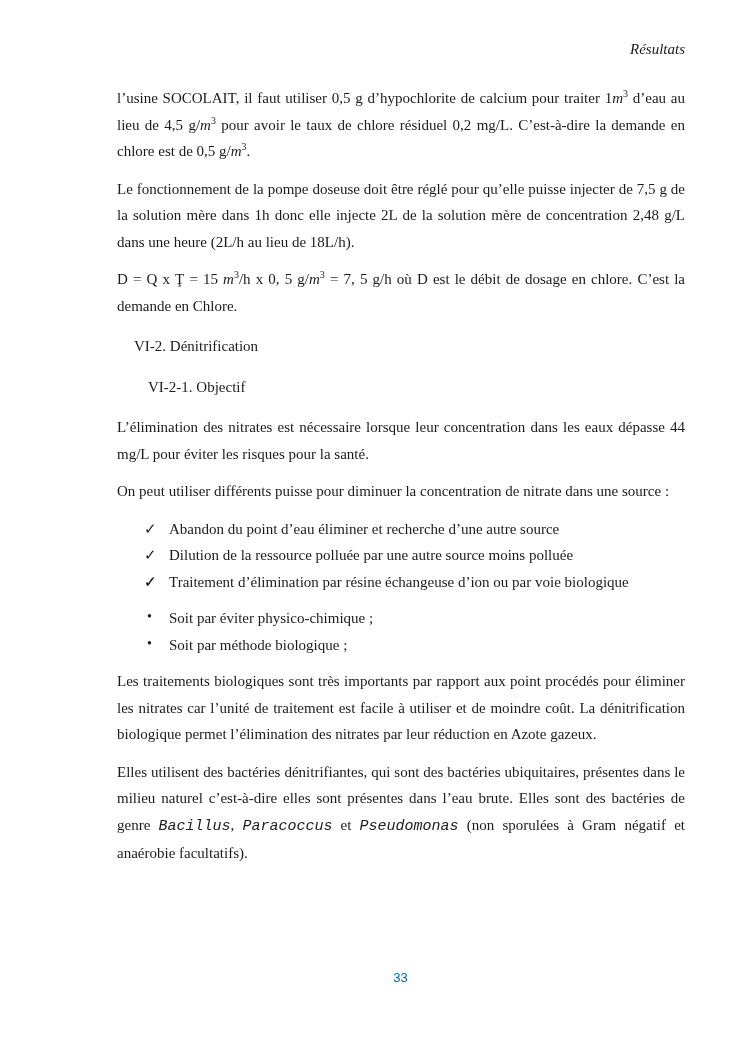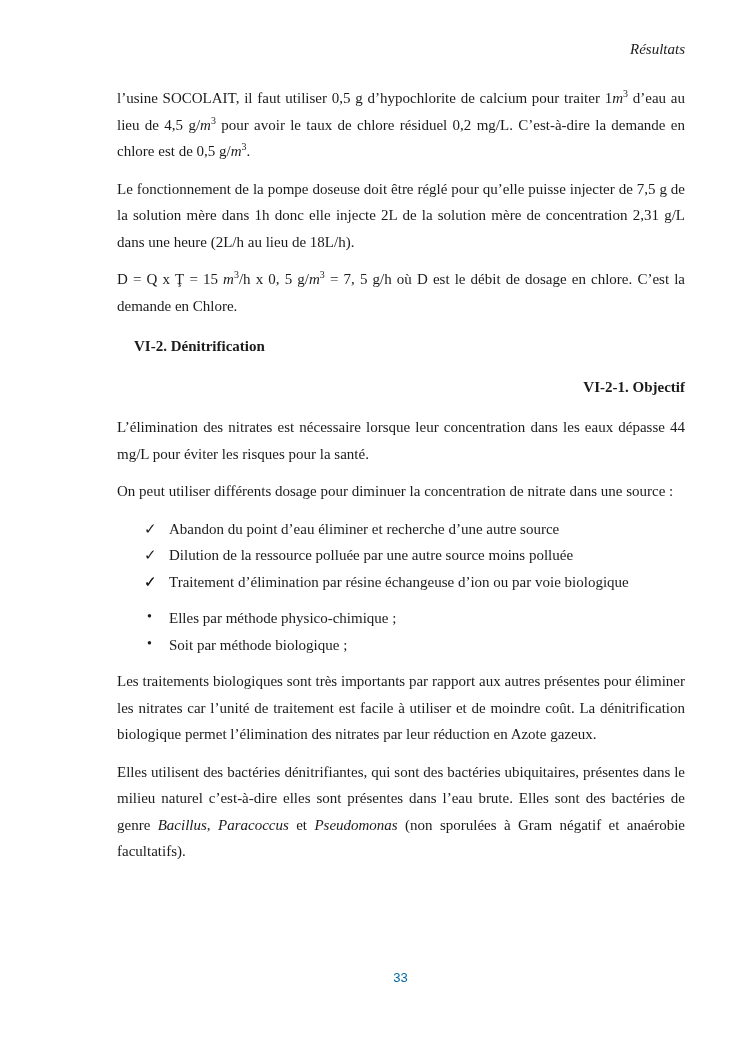--- a/index.html
+++ b/index.html
@@ -22,33 +22,33 @@
     line-height: 22px;
   }
   .para {
     margin: 0 0 11px 0;
     font-size: 15px;
     line-height: 26.5px;
     text-align: justify;
   }
   .para.first { margin-top: 25px; }
   .im { font-style: italic; }
-  .it { font-style: italic; }
+  .it { font-style: italic; font-family: Liberation Mono, monospace; }
   .sup {
     font-size: 10px;
     vertical-align: super;
     line-height: 0;
   }
   .heading {
-    font-weight: bold;
+    font-weight: normal;
     font-size: 15px;
     line-height: 27px;
     margin: 14px 0 13px 17px;
   }
-  .heading.sub { margin-left: 31px; text-align: right; }
+  .heading.sub { margin-left: 31px; }
   .list { margin: 0 0 10px 0; }
   .list-row {
     position: relative;
     padding-left: 52px;
     font-size: 15px;
     line-height: 26.5px;
     text-align: left;
   }
   .list-marker {
     position: absolute;
@@ -74,31 +74,31 @@
 </style>
 </head>
 <body>
 
 <div class="page">
 
   <div class="running-header">Résultats</div>
 
   <p class="para first"><span>l’usine SOCOLAIT, il faut utiliser 0,5 g d’hypochlorite de calcium pour traiter 1</span><span class="im">m</span><span class="sup">3</span><span> d’eau au lieu de 4,5 g/</span><span class="im">m</span><span class="sup">3</span><span> pour avoir le taux de chlore résiduel 0,2 mg/L. C’est-à-dire la demande en chlore est de 0,5 g/</span><span class="im">m</span><span class="sup">3</span><span>.</span></p>
 
-  <p class="para">Le fonctionnement de la pompe doseuse doit être réglé pour qu’elle puisse injecter de 7,5 g de la solution mère dans 1h donc elle injecte 2L de la solution mère de concentration 2,31 g/L dans une heure (2L/h au lieu de 18L/h).</p>
+  <p class="para">Le fonctionnement de la pompe doseuse doit être réglé pour qu’elle puisse injecter de 7,5 g de la solution mère dans 1h donc elle injecte 2L de la solution mère de concentration 2,48 g/L dans une heure (2L/h au lieu de 18L/h).</p>
 
   <p class="para"><span>D = Q x Ţ = 15 </span><span class="im">m</span><span class="sup">3</span><span>/h x 0, 5 g/</span><span class="im">m</span><span class="sup">3</span><span> = 7, 5 g/h où D est le débit de dosage en chlore. C’est la demande en Chlore.</span></p>
 
   <div class="heading">VI-2.  Dénitrification</div>
 
   <div class="heading sub">VI-2-1. Objectif</div>
 
   <p class="para">L’élimination des nitrates est nécessaire lorsque leur concentration dans les eaux dépasse 44 mg/L pour éviter les risques pour la santé.</p>
 
-  <p class="para">On peut utiliser différents dosage pour diminuer la concentration de nitrate dans une source :</p>
+  <p class="para">On peut utiliser différents puisse pour diminuer la concentration de nitrate dans une source :</p>
 
   <div class="list">
     <div class="list-row">
       <span class="list-marker">✓</span>
       <span>Abandon du point d’eau éliminer et recherche d’une autre source</span>
     </div>
     <div class="list-row">
       <span class="list-marker">✓</span>
       <span>Dilution de la ressource polluée par une autre source moins polluée</span>
     </div>
@@ -108,28 +108,28 @@
     <div class="list-row">
       <span class="list-marker">✓</span>
       <span>Traitement d’élimination par résine échangeuse d’ion ou par voie biologique</span>
     </div>
   </div>
 
 
   <div class="list">
     <div class="list-row">
       <span class="bullet-marker">•</span>
-      <span>Elles par méthode physico-chimique ;</span>
+      <span>Soit par éviter physico-chimique ;</span>
     </div>
     <div class="list-row">
       <span class="bullet-marker">•</span>
       <span>Soit par méthode biologique ;</span>
     </div>
   </div>
 
 
-  <p class="para">Les traitements biologiques sont très importants par rapport aux autres présentes pour éliminer les nitrates car l’unité de traitement est facile à utiliser et de moindre coût. La dénitrification biologique permet l’élimination des nitrates par leur réduction en Azote gazeux.</p>
+  <p class="para">Les traitements biologiques sont très importants par rapport aux point procédés pour éliminer les nitrates car l’unité de traitement est facile à utiliser et de moindre coût. La dénitrification biologique permet l’élimination des nitrates par leur réduction en Azote gazeux.</p>
 
   <p class="para"><span>Elles utilisent des bactéries dénitrifiantes, qui sont des bactéries ubiquitaires, présentes dans le milieu naturel c’est-à-dire elles sont présentes dans l’eau brute. Elles sont des bactéries de genre </span><span class="it">Bacillus</span><span>, </span><span class="it">Paracoccus</span><span> et </span><span class="it">Pseudomonas</span><span> (non sporulées à Gram négatif et anaérobie facultatifs).</span></p>
 
   <div class="page-number">33</div>
 
 </div>
 
 </body></html>

